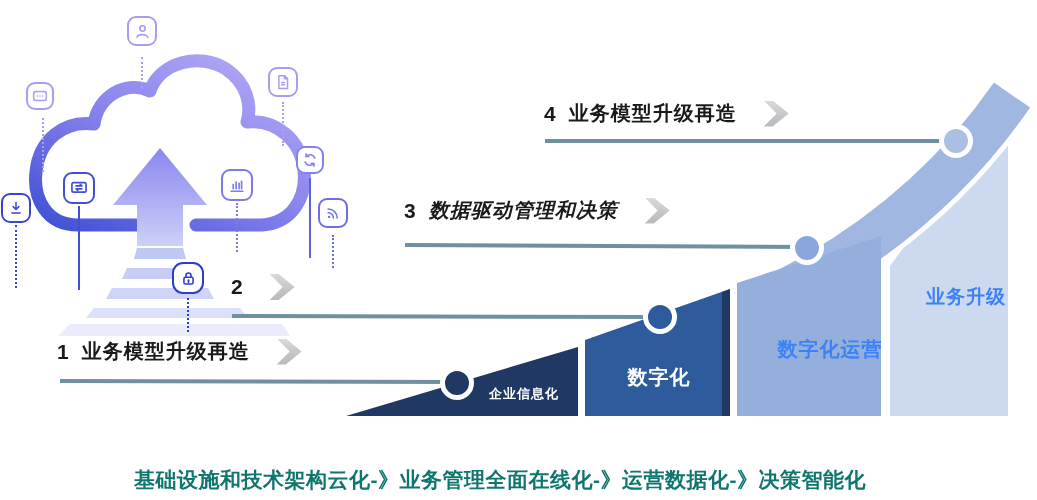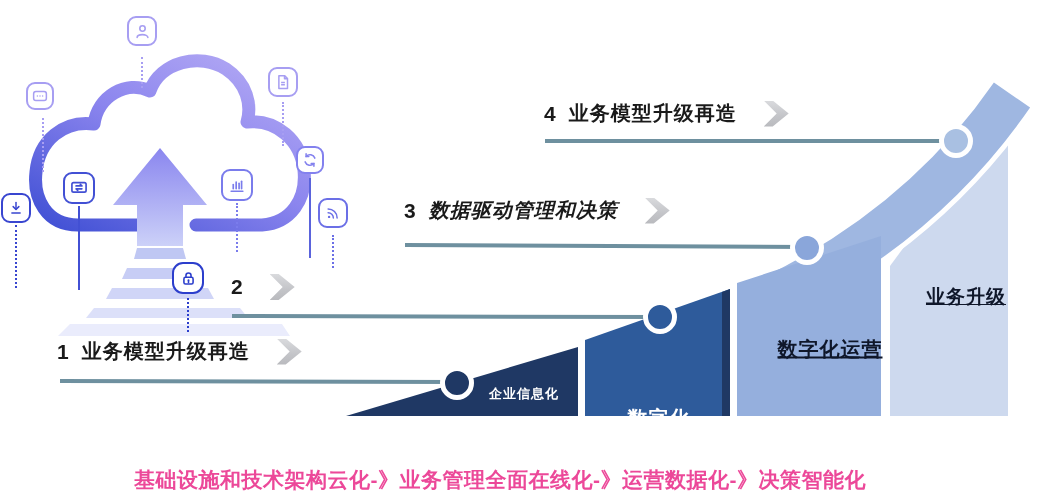--- a/index.html
+++ b/index.html
@@ -14,24 +14,24 @@
   .step .num{font-size:21px;}
   .step .lbl{letter-spacing:1px;}
   .step .lbl.it{font-style:italic;}
   .chev{width:25px;height:26px;margin-left:14px;
         background:linear-gradient(180deg,#d9dadd 0%,#c3c4c8 60%,#b9babe 100%);
         clip-path:polygon(0 0,36% 0,100% 50%,36% 100%,0 100%,52% 50%);}
   
   .stage-lbl{position:absolute;transform:translate(-50%,-50%);font-weight:700;
              font-size:20px;letter-spacing:1px;z-index:2;white-space:nowrap;}
   .stage-light{color:#ffffff;}
-  .stage-dark{color:#0f172a;text-decoration:underline;}
+  .stage-dark{color:#3b82f6;}
   
   .caption{position:absolute;left:0;top:466px;width:1000px;text-align:center;
-           font-weight:700;font-size:21px;color:#ec4899;z-index:2;letter-spacing:.5px;}
+           font-weight:700;font-size:21px;color:#0f766e;z-index:2;letter-spacing:.5px;}
   
   .badge{position:absolute;display:flex;align-items:center;justify-content:center;
          background:#ffffff;border:2px solid;border-radius:9px;z-index:3;box-sizing:border-box;}
   .badge svg{display:block;}
   .conn{position:absolute;width:0;z-index:1;}
   .conn.dot{border-left:2px dotted;}
   .conn.sol{border-left:2px solid;}
 </style>
 </head>
 <body>
@@ -180,19 +180,19 @@
     <span class="lbl it">数据驱动管理和决策</span>
     <span class="chev"></span>
   </div>
   <div class="step" style="left:544px;top:100px;">
     <span class="num">4</span>
     <span class="lbl">业务模型升级再造</span>
     <span class="chev"></span>
   </div>
 
   <div class="stage-lbl stage-light" style="left:524px;top:394px;font-size:13px;">企业信息化</div>
-  <div class="stage-lbl stage-light" style="left:659px;top:377px;margin-top:41px;">数字化</div>
+  <div class="stage-lbl stage-light" style="left:659px;top:377px;">数字化</div>
   <div class="stage-lbl stage-dark" style="left:830px;top:349px;">数字化运营</div>
   <div class="stage-lbl stage-dark" style="left:966px;top:297px;font-size:19px;">业务升级</div>
 
   <div class="caption">基础设施和技术架构云化-》业务管理全面在线化-》运营数据化-》决策智能化</div>
 
 </div>
 
 </body></html>

